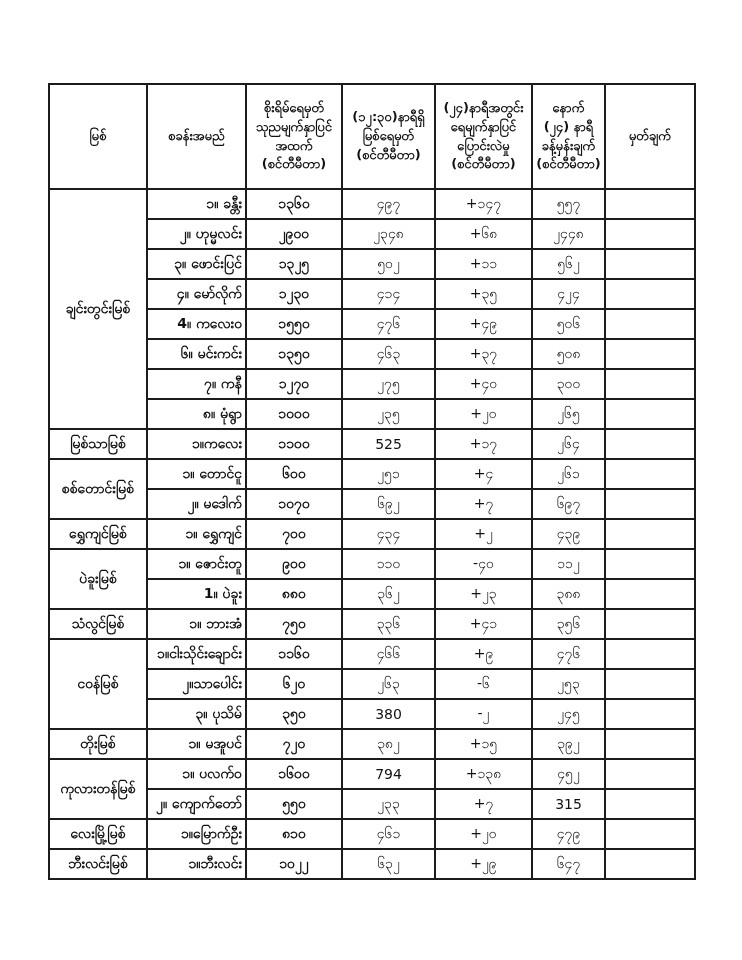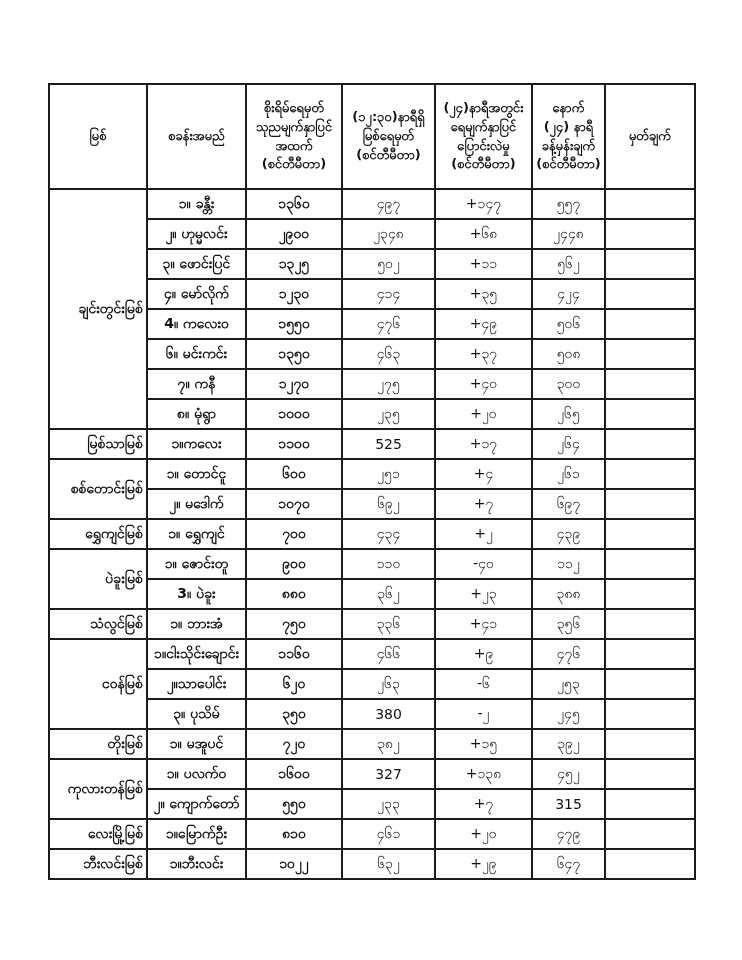--- a/index.html
+++ b/index.html
@@ -40,27 +40,27 @@
     white-space: pre-line;
     line-height: 1.45;
     height: 105px;
   }
   #river-table td {
     height: 30px;
     font-size: 14px;
   }
   td.river-cell {
     font-weight: bold;
-    text-align: right;
+    text-align: center;
     font-size: 14px;
     border-radius: 23px;
   }
   td.station-cell {
     font-weight: bold;
-    text-align: center;
+    text-align: right;
     padding-left: 4px;
     font-size: 13.5px;
   }
   td.danger-cell {
     font-weight: bold;
     text-align: center;
   }
   td.num-cell {
     text-align: center;
     font-weight: normal;
@@ -208,21 +208,21 @@
       <tr>
         <td class="river-cell" rowspan="2">ပဲခူးမြစ်</td>
         <td class="station-cell">၁။ ဇောင်းတူ</td>
         <td class="danger-cell">၉၀၀</td>
         <td class="num-cell">၁၁၀</td>
         <td class="num-cell">-၄၀</td>
         <td class="num-cell">၁၁၂</td>
         <td class="remark-cell"></td>
       </tr>
       <tr>
-        <td class="station-cell">3။ ပဲခူး</td>
+        <td class="station-cell">1။ ပဲခူး</td>
         <td class="danger-cell">၈၈၀</td>
         <td class="num-cell">၃၆၂</td>
         <td class="num-cell">+၂၃</td>
         <td class="num-cell">၃၈၈</td>
         <td class="remark-cell"></td>
       </tr>
       <tr>
         <td class="river-cell" rowspan="1">သံလွင်မြစ်</td>
         <td class="station-cell">၁။ ဘားအံ</td>
         <td class="danger-cell">၇၅၀</td>
@@ -262,21 +262,21 @@
         <td class="danger-cell">၇၂၀</td>
         <td class="num-cell">၃၈၂</td>
         <td class="num-cell">+၁၅</td>
         <td class="num-cell">၃၉၂</td>
         <td class="remark-cell"></td>
       </tr>
       <tr>
         <td class="river-cell" rowspan="2">ကုလားတန်မြစ်</td>
         <td class="station-cell">၁။ ပလက်ဝ</td>
         <td class="danger-cell">၁၆၀၀</td>
-        <td class="num-cell">327</td>
+        <td class="num-cell">794</td>
         <td class="num-cell">+၁၃၈</td>
         <td class="num-cell">၄၅၂</td>
         <td class="remark-cell"></td>
       </tr>
       <tr>
         <td class="station-cell">၂။ ကျောက်တော်</td>
         <td class="danger-cell">၅၅၀</td>
         <td class="num-cell">၂၃၃</td>
         <td class="num-cell">+၇</td>
         <td class="num-cell">315</td>

